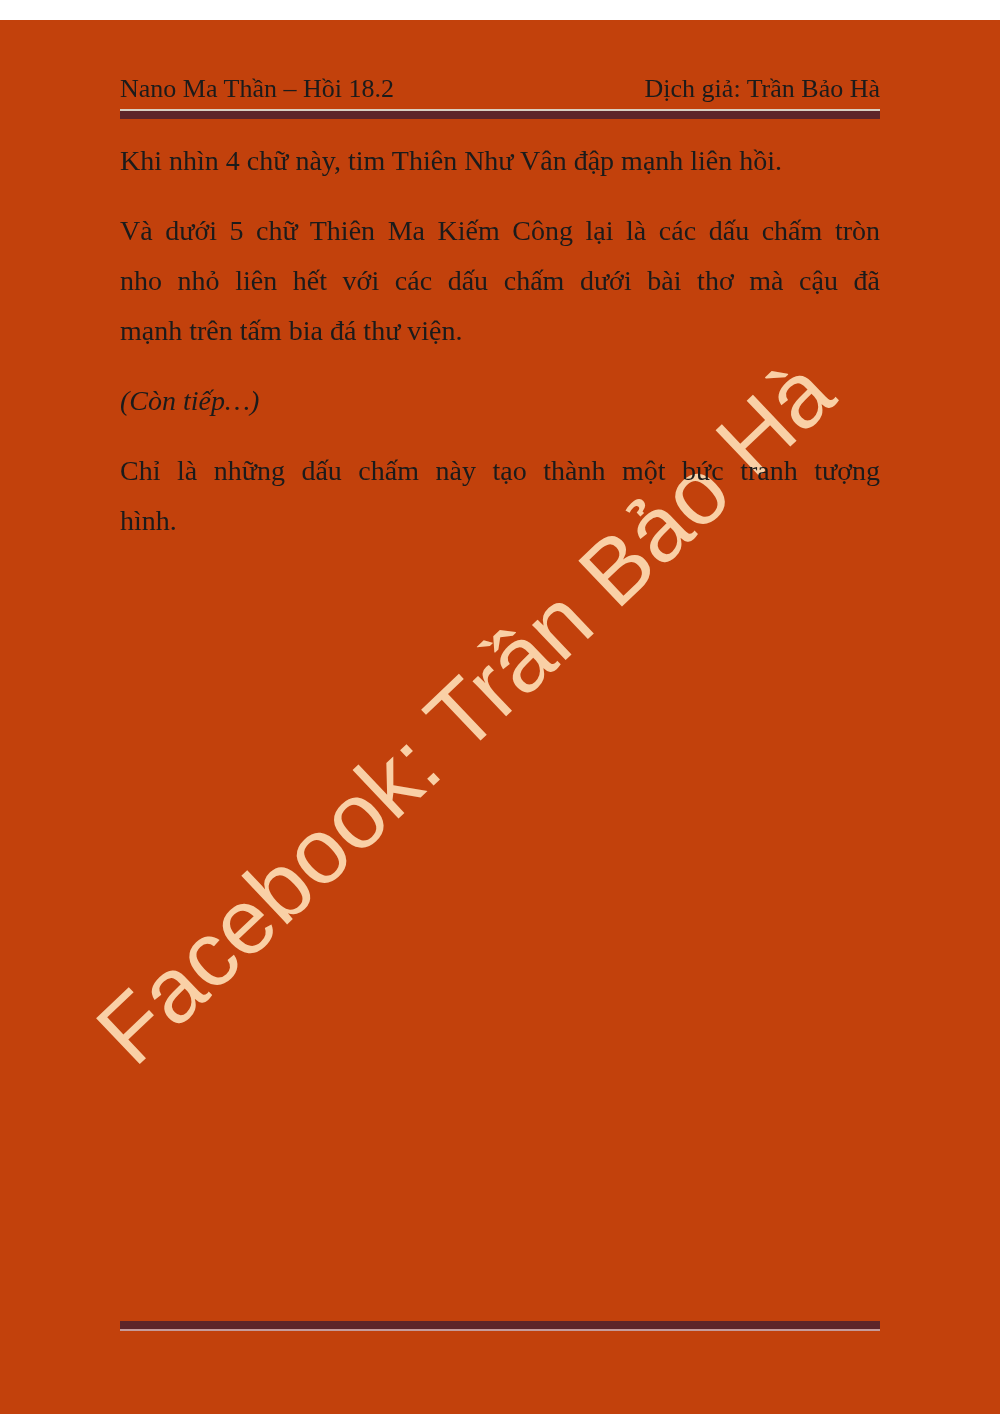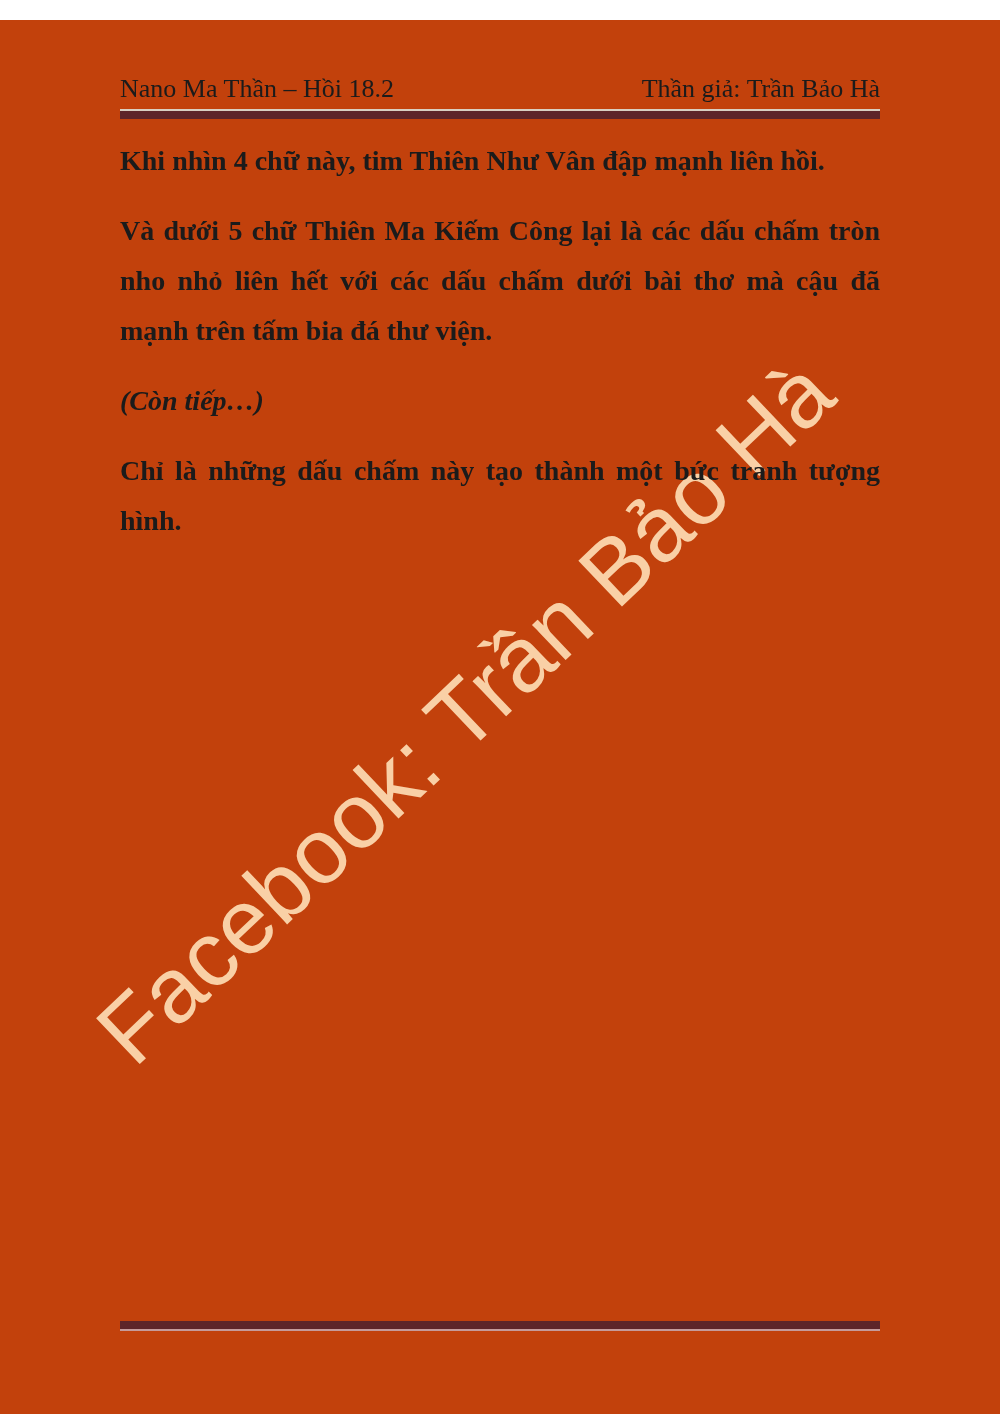--- a/index.html
+++ b/index.html
@@ -51,21 +51,21 @@
     left: 120px;
     width: 760px;
     z-index: 1;
   }
   .para {
     margin: 0 0 20px 0;
     font-size: 28px;
     line-height: 50px;
   }
   .para.italic { font-style: italic; }
-  .line { text-align: left; font-weight: bold; }
+  .line { text-align: left; }
   .line.just {
     text-align: justify;
     text-align-last: justify;
   }
   
   .watermark {
     position: absolute;
     left: 125px;
     top: 975px;
     z-index: 0;
@@ -103,21 +103,21 @@
     line-height: 32px;
   }
 </style>
 </head>
 <body>
 
 <div class="page">
 
   <div class="header">
     <span>Nano Ma Thần – Hồi 18.2</span>
-    <span>Thần giả: Trần Bảo Hà</span>
+    <span>Dịch giả: Trần Bảo Hà</span>
   </div>
 
   <div class="header-rule">
     <div class="thin"></div>
     <div class="thick"></div>
   </div>
 
   <div class="watermark">Facebook: Trần Bảo Hà</div>
 
   <div class="content">

